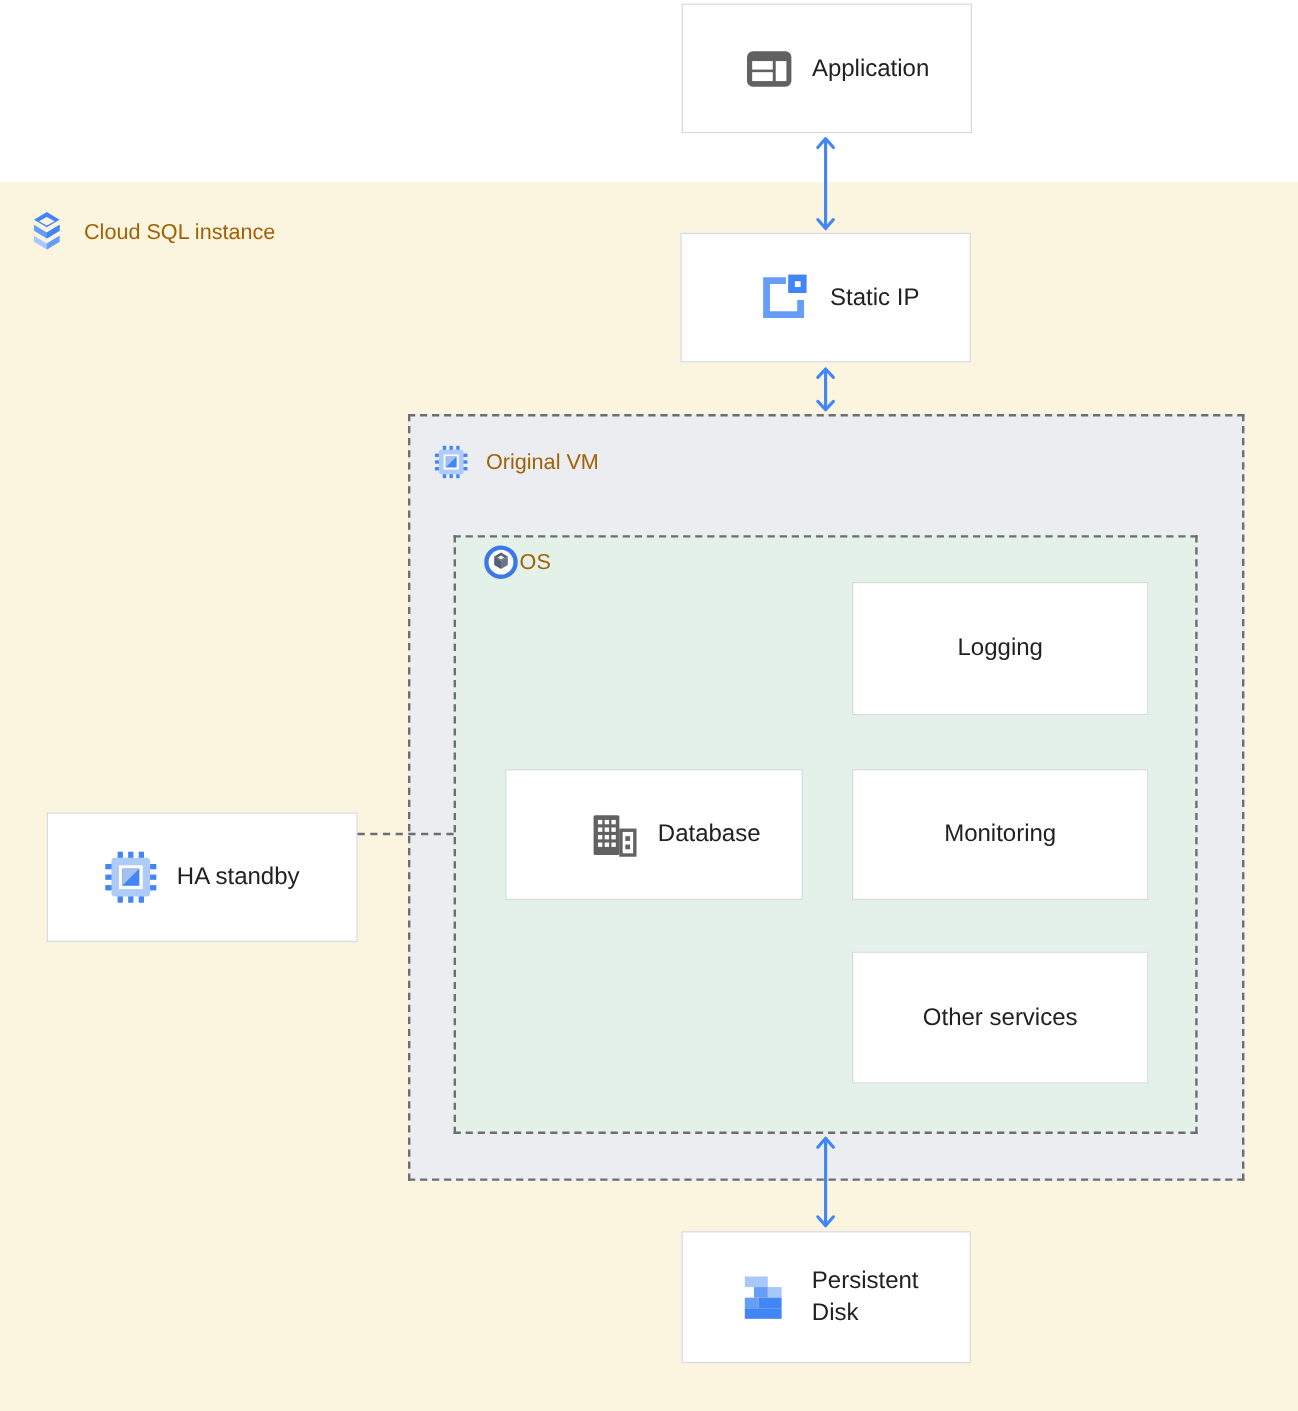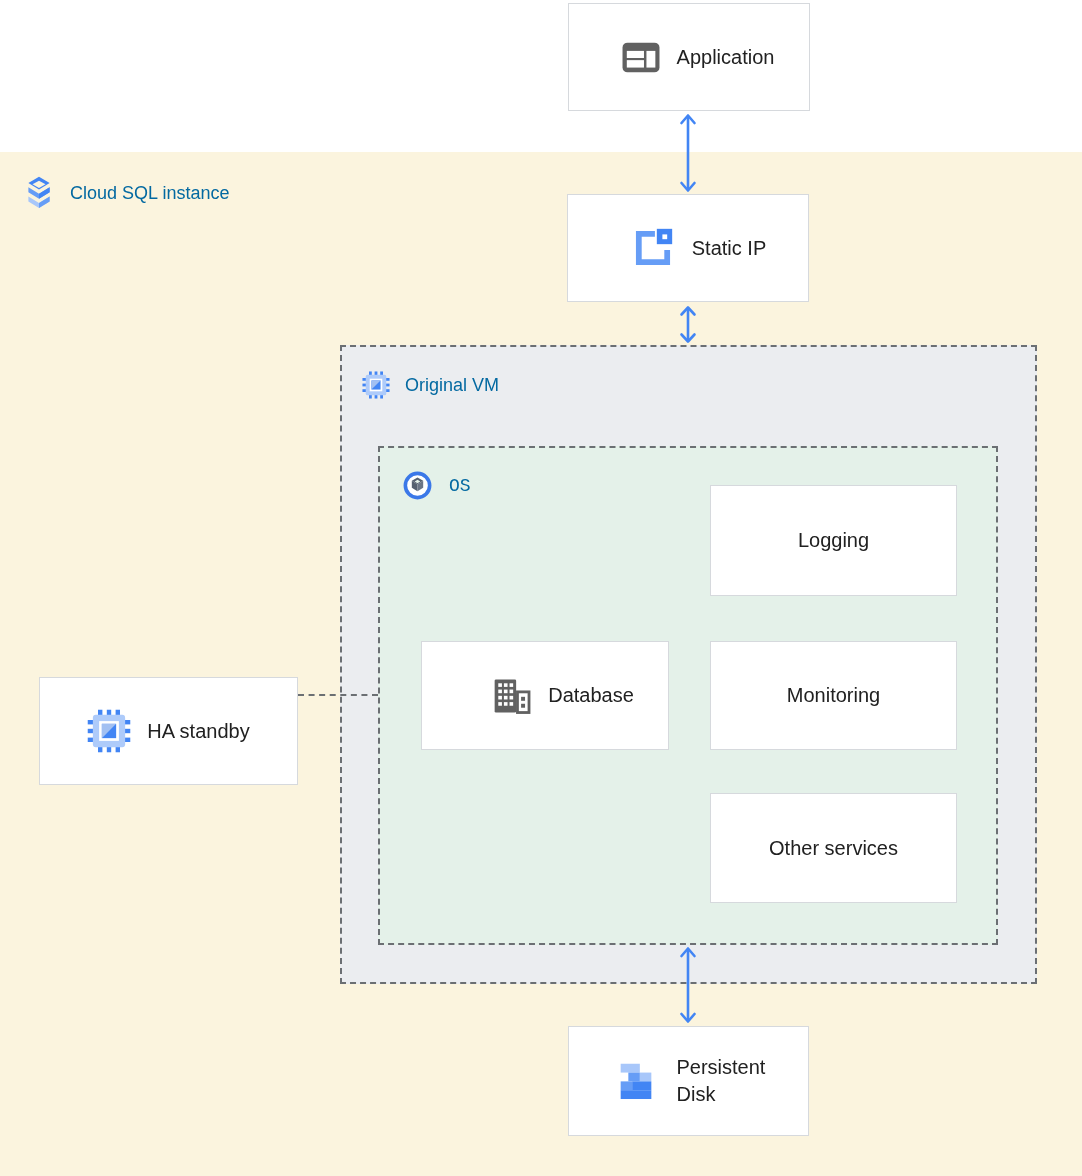--- a/index.html
+++ b/index.html
@@ -18,21 +18,21 @@
     background:#FBF4DE;
   }
   .region{
     position:absolute;box-sizing:border-box;
     border:2px dashed #6b6f73;
   }
   .region-vm{left:340px;top:345px;width:697px;height:639px;background:#EBEDF0;}
   .region-os{left:378px;top:446px;width:620px;height:499px;background:#E4F1E9;}
   .region-label{
     position:absolute;display:flex;align-items:center;
-    color:#0369a1;font-size:18px;white-space:nowrap;
+    color:#a16207;font-size:18px;white-space:nowrap;
   }
   .region-label .rl-icon{display:flex;align-items:center;justify-content:center;}
   .node{
     position:absolute;box-sizing:border-box;
     background:#ffffff;border:1px solid #d6d9dd;
     display:flex;align-items:center;justify-content:center;
     color:#212121;font-size:20px;
   }
   .node .n-icon{display:flex;align-items:center;justify-content:center;flex:0 0 auto;}
   .node .n-label{white-space:nowrap;}
@@ -45,21 +45,21 @@
   .node-other{left:710px;top:793px;width:247px;height:110px;}
   .node-pd{left:568px;top:1026px;width:241px;height:110px;gap:18px;padding-left:16px;}
   .node-pd .n-label{white-space:normal;width:104px;line-height:1.35;}
   .arrow{position:absolute;width:24px;}
   .connector-dashed{
     position:absolute;left:298px;top:694px;width:80px;height:0;
     border-top:2px dashed #6b6f73;
   }
   .csql-label{left:22px;top:172px;gap:14px;}
   .vm-label{left:362px;top:371px;gap:15px;}
-  .os-label{left:402px;top:470px;gap:16px;font-family:Liberation Mono, monospace;}
+  .os-label{left:402px;top:453px;}
 </style>
 </head>
 <body>
 
 <div class="canvas">
 
   <div class="band-yellow"></div>
 
   <div class="region-label csql-label">
     <span class="rl-icon">

